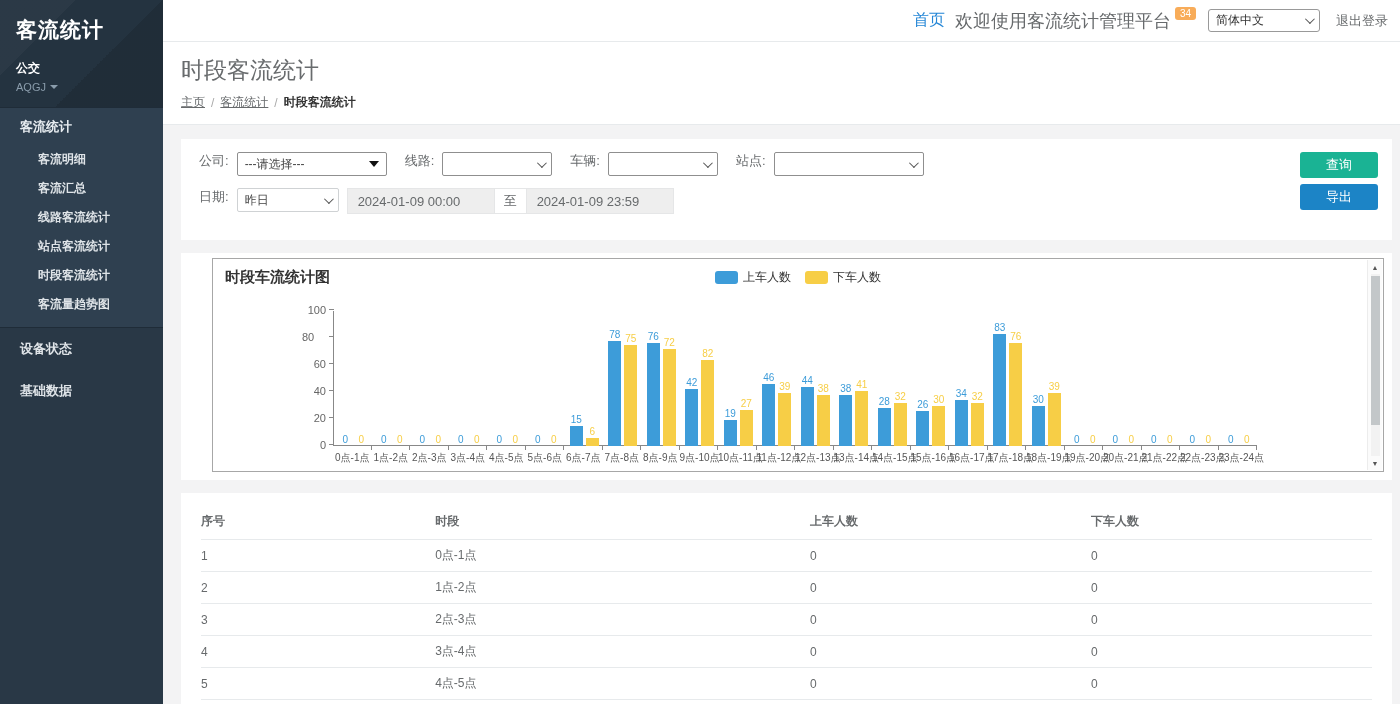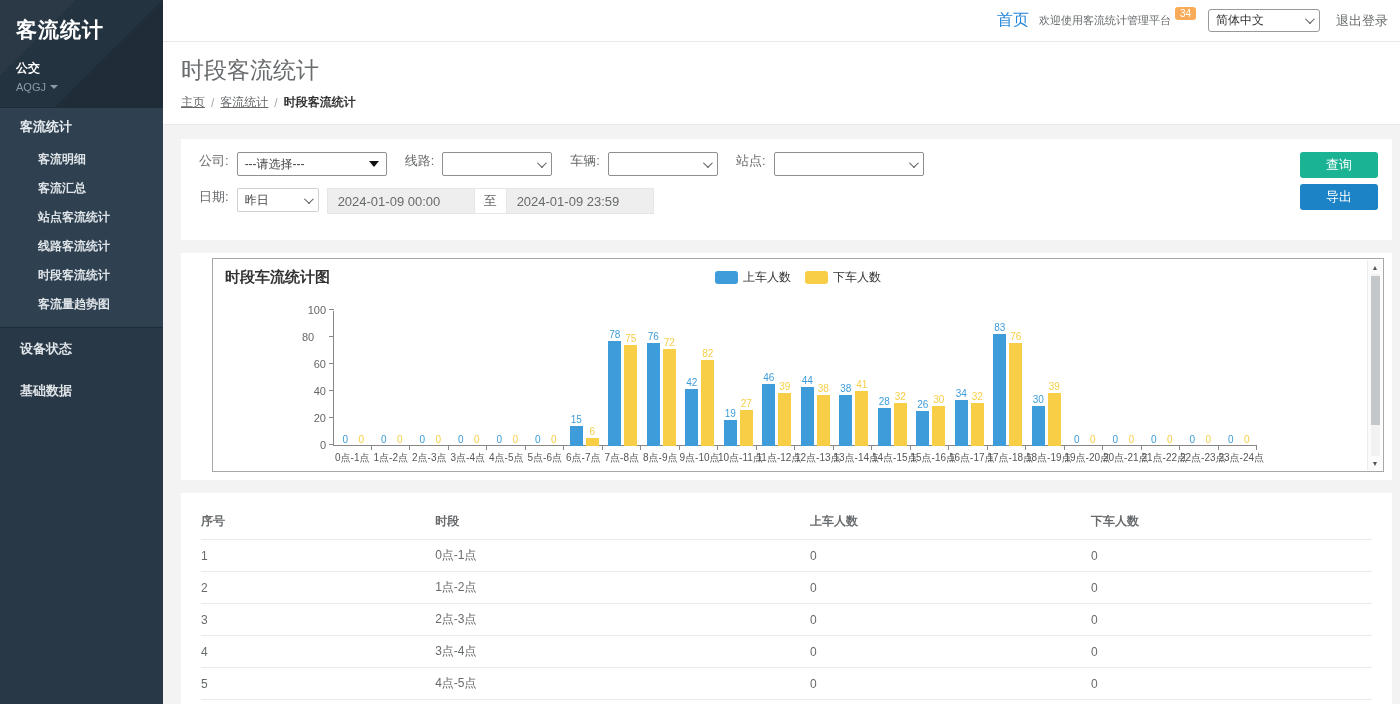--- a/index.html
+++ b/index.html
@@ -30,21 +30,21 @@
   .menu-other { padding:12px 0 12px 20px; color:#dfe4e8; font-size:13px; font-weight:bold; cursor:pointer; }
 
   
   .main { flex:1; display:flex; flex-direction:column; height:704px; overflow:hidden; }
 
   .topbar {
     height:42px; background:#ffffff; border-bottom:1px solid #e7eaec;
     display:flex; align-items:center; justify-content:flex-end; padding-right:8px;
   }
   .home-link { color:#2486d6; font-size:16px; font-weight:500; margin-right:10px; cursor:pointer; }
-  .welcome-text { font-size:11px; color:#676a6c; }
+  .welcome-text { font-size:18px; color:#676a6c; }
   .notif-badge {
     background:#f8ac59; color:#ffffff; font-size:10px; border-radius:3px;
     padding:1px 5px; margin-left:4px; margin-right:12px; position:relative; top:-7px;
   }
   .lang-select {
     width:112px; height:23px; background:#fff; border:1px solid #999; border-radius:3px;
     display:flex; align-items:center; justify-content:space-between; padding:0 7px;
     font-size:12px; color:#333; margin-right:16px; cursor:pointer;
   }
   .logout-link { font-size:13px; color:#676a6c; cursor:pointer; margin-right:4px; white-space:nowrap; }
@@ -65,21 +65,21 @@
   .f-label { font-size:13px; color:#676a6c; margin-right:8px; white-space:nowrap; }
   .fselect {
     height:24px; border:1px solid #8f8f8f; border-radius:2px; background:#fff;
     display:flex; align-items:center; justify-content:space-between; padding:0 7px;
     font-size:12px; color:#444; cursor:pointer;
   }
   .fselect.w-lg { width:150px; margin-right:18px; }
   .fselect.w-md { width:110px; margin-right:18px; }
   .tri-down { width:0; height:0; border-left:5px solid transparent; border-right:5px solid transparent; border-top:6px solid #111; }
   .chev { width:7px; height:7px; border-right:1.5px solid #555; border-bottom:1.5px solid #555; transform:rotate(45deg) translateY(-2px); }
-  .date-select { width:82px; margin-right:8px; border-color:#cfd2d4; }
+  .date-select { width:102px; margin-right:8px; border-color:#cfd2d4; }
   .date-input {
     width:148px; height:26px; background:#eeeeee; border:1px solid #e5e6e7;
     font-size:13px; color:#676a6c; padding:0 10px; font-family:"Liberation Sans",sans-serif;
   }
   .date-sep {
     height:26px; background:#fff; border:1px solid #e5e6e7; border-left:none; border-right:none;
     display:flex; align-items:center; padding:0 9px; font-size:13px; color:#676a6c;
   }
   .btn { display:block; width:78px; height:26px; border:none; border-radius:3px; color:#fff; font-size:13px; cursor:pointer; font-family:"Liberation Sans",sans-serif; }
   .btn-query { background:#1ab394; position:absolute; right:14px; top:13px; }
@@ -129,22 +129,22 @@
       <span>AQGJ</span>
       <span class="caret-down"></span>
     </div>
   </div>
   <nav>
     <div class="menu-section">
       <div class="menu-head">客流统计</div>
       <div class="submenu" id="submenu">
           <div class="submenu-item">客流明细</div>
           <div class="submenu-item">客流汇总</div>
+          <div class="submenu-item">线路客流统计</div>
           <div class="submenu-item">站点客流统计</div>
-          <div class="submenu-item">线路客流统计</div>
           <div class="submenu-item">时段客流统计</div>
           <div class="submenu-item">客流量趋势图</div>
         </div>
     </div>
     <div id="menu-others">
         <div class="menu-other">设备状态</div>
         <div class="menu-other">基础数据</div>
       </div>
   </nav>
 </aside>

